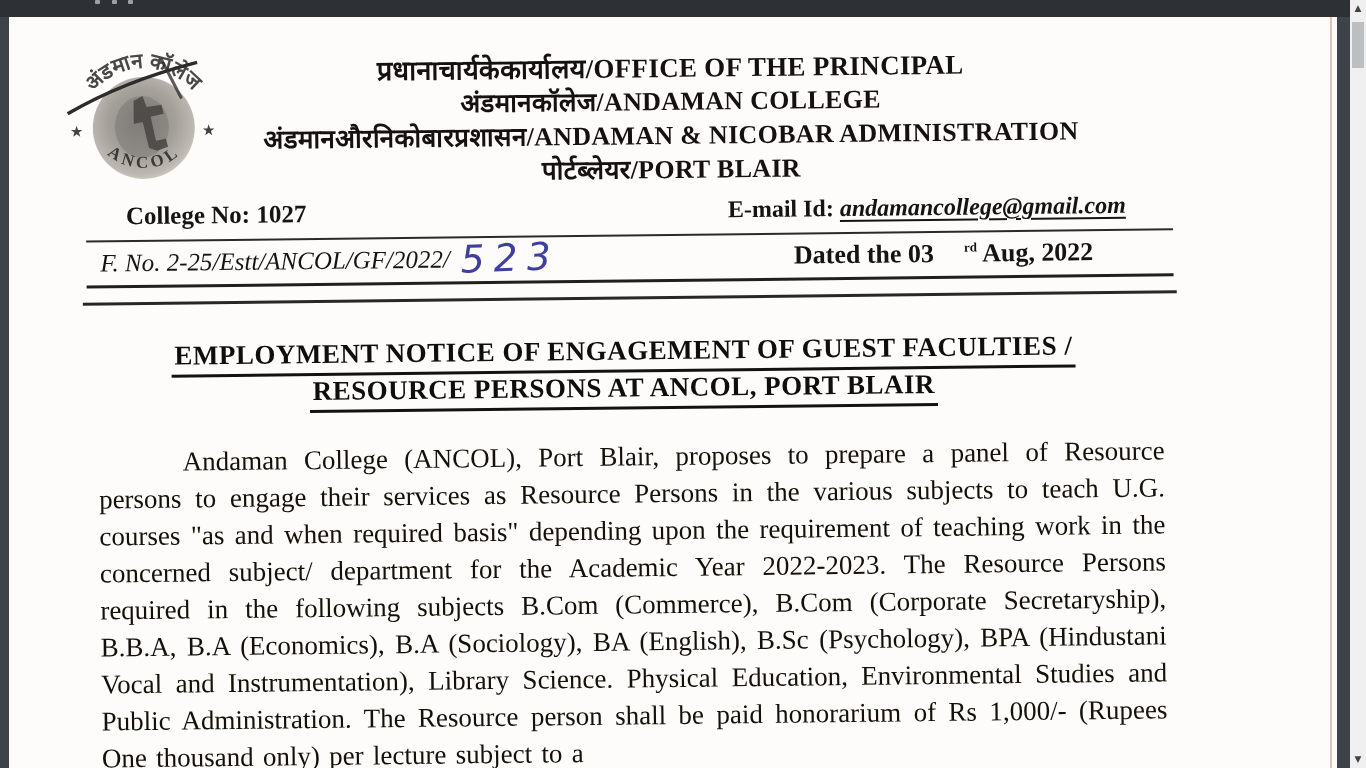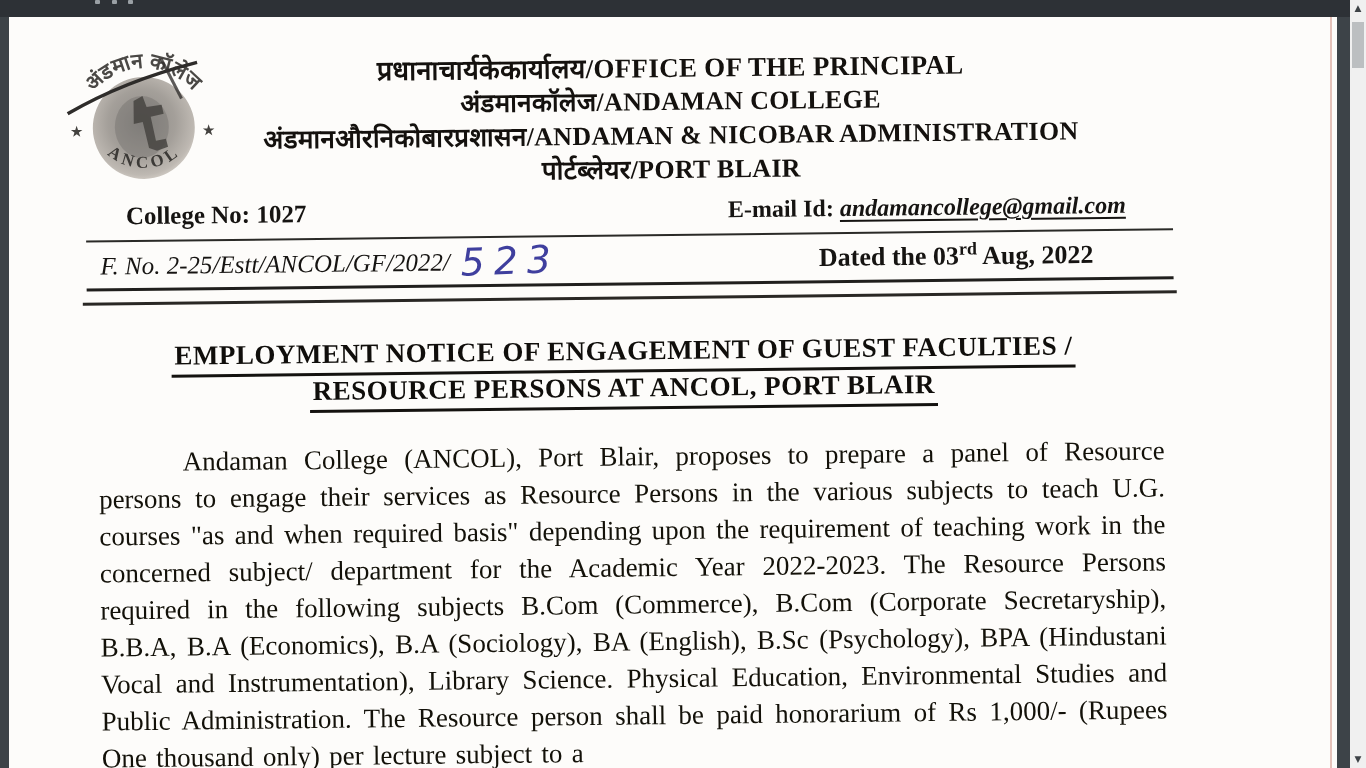--- a/index.html
+++ b/index.html
@@ -40,21 +40,21 @@
   .email-addr { font-style:italic; text-decoration:underline; text-decoration-thickness:2px; text-underline-offset:4px; }
 
   
   .fno-box { position:absolute; top:217px; left:78px; right:163px; border-top:2.5px solid #2a2a27;
              border-bottom:3px solid #201f1d; padding:6px 0 7px; display:flex;
              justify-content:space-between; align-items:baseline; }
   .fno-left { font-style:italic; font-size:25px; padding-left:14px; white-space:nowrap; }
   .fno-hand { display:inline-block; font-family:"DejaVu Sans", sans-serif; font-style:italic; font-size:38px;
               color:#3f3f9e; letter-spacing:9px; margin-left:10px; transform:rotate(-1.5deg) translateY(4px); line-height:0; }
   .fno-date { font-size:26px; font-weight:600; padding-right:80px; white-space:nowrap; }
-  .fno-date sup { font-size:18px; }
+  .fno-date sup { font-size:13px;margin-left:30px; }
   .fno-underrule { position:absolute; top:279px; left:74px; right:160px; height:2.5px; background:#29272４; background:#292724; }
 
   
   .notice-title { position:absolute; top:318px; left:30px; right:130px; text-align:center; }
   .title-line { display:inline-block; font-size:27px; font-weight:700; letter-spacing:.5px; color:#100e0b;
                 border-bottom:3.5px solid #14120f; padding:0 3px 4px; line-height:30px; }
 
   
   .body-par { position:absolute; top:421px; left:88px; width:1066px; font-size:27px; line-height:37px;
               text-align:justify; text-indent:84px; color:#131109; word-spacing:2.5px; }

